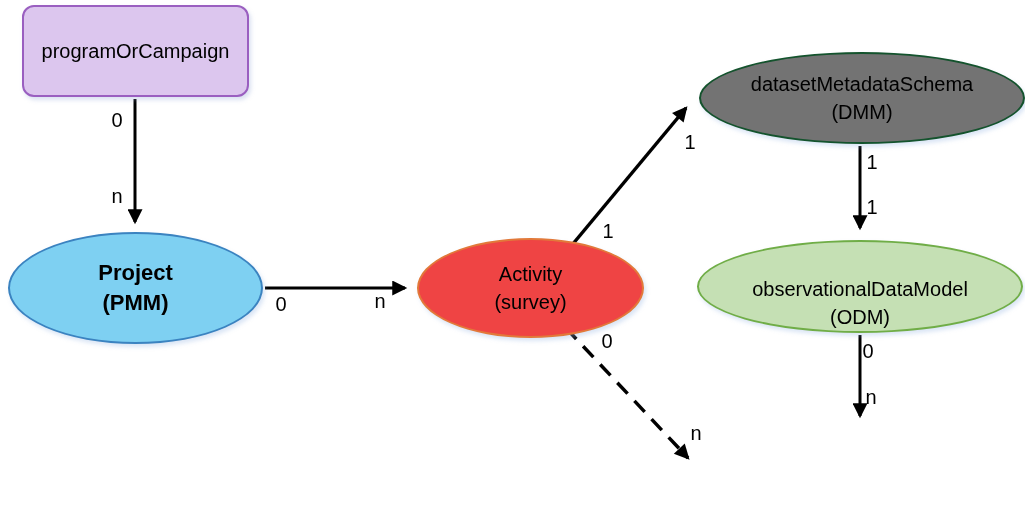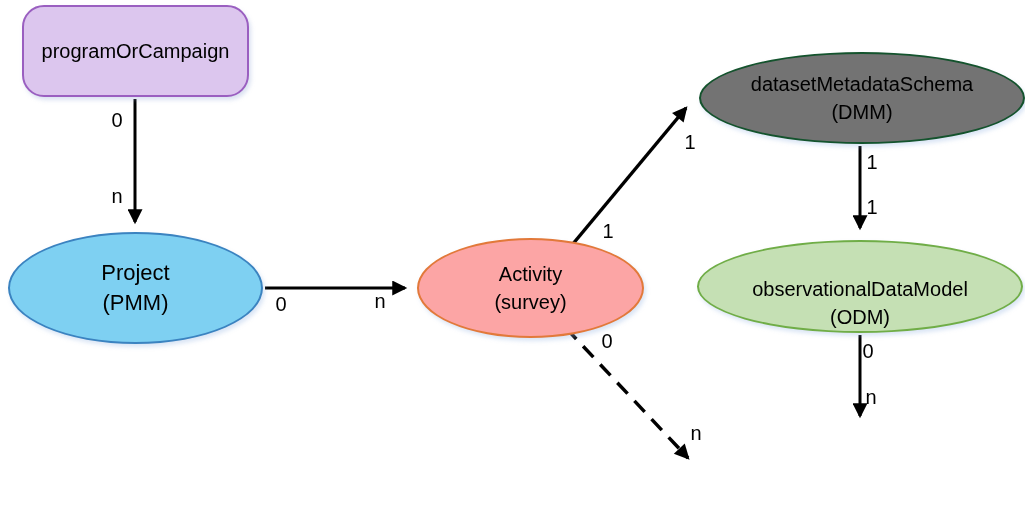--- a/index.html
+++ b/index.html
@@ -27,37 +27,37 @@
     font-size: 20px;
     line-height: 28px;
     box-sizing: border-box;
   }
   .node .nline { white-space: nowrap; }
   .rounded-rect {
     left: 22px; top: 5px;
     width: 227px; height: 92px;
     background: #dcc6ee;
     border: 2px solid #9a5fc0;
-    border-radius: 22px;
+    border-radius: 12px;
     box-shadow: 2px 3px 4px rgba(150,170,215,0.35);
   }
   .ellipse { border-radius: 50%; box-shadow: 2px 3px 4px rgba(150,180,225,0.35); }
   #node-project {
     left: 8px; top: 232px;
     width: 255px; height: 112px;
     background: #7ed0f2;
     border: 2px solid #3b83c0;
-    font-weight: normal;
+    font-weight: bold;
     font-size: 22px;
     line-height: 30px;
   }
   #node-activity {
     left: 417px; top: 238px;
     width: 227px; height: 100px;
-    background: #fca5a5;
+    background: #ef4444;
     border: 2px solid #e2793a;
   }
   #node-dmm {
     left: 699px; top: 52px;
     width: 326px; height: 92px;
     background: #737373;
     border: 2px solid #14532d;
   }
   #node-odm {
     left: 697px; top: 240px;

